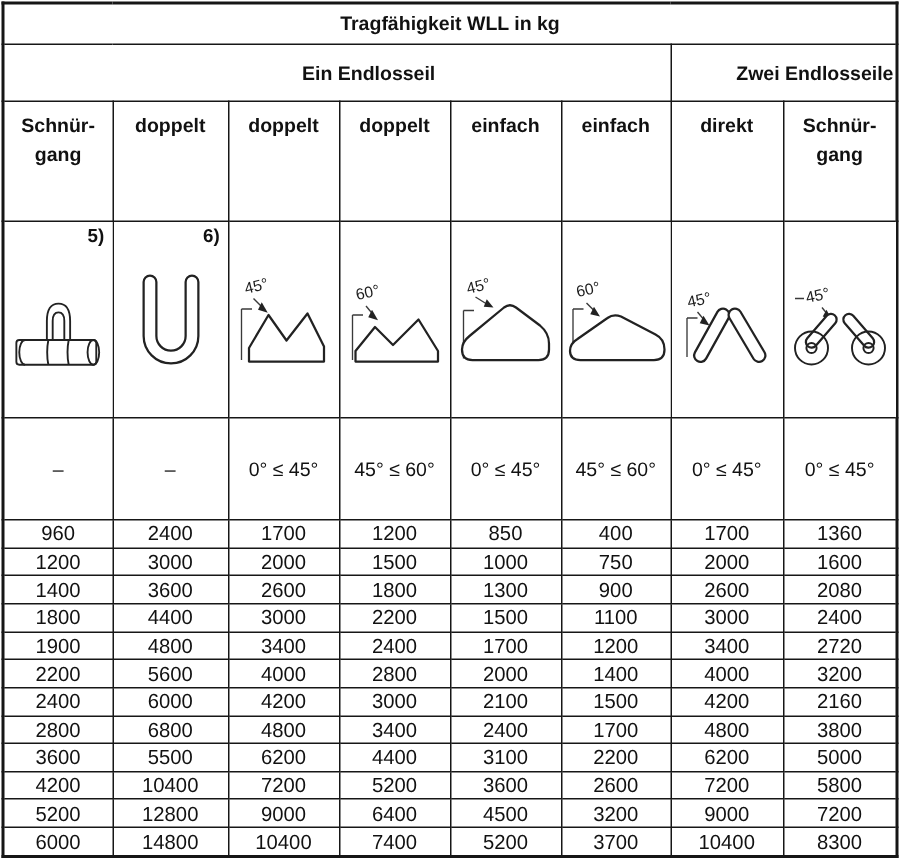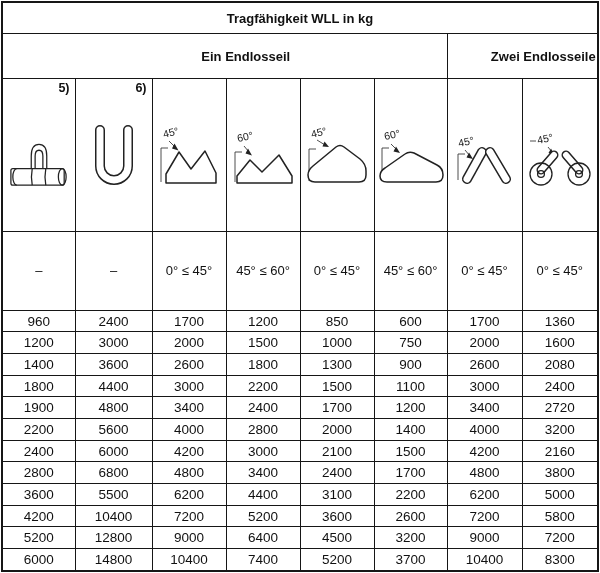--- a/index.html
+++ b/index.html
@@ -46,20 +46,32 @@
   <tbody>
         <tr class="r-title">
     <td colspan="8">Tragfähigkeit WLL in kg</td>
   </tr>
 
   <tr class="r-group">
     <td colspan="6">Ein Endlosseil</td>
     <td colspan="2">Zwei Endlosseile</td>
   </tr>
 
+  <tr class="r-cols">
+    <th><span class="col-label">Schnür-
+gang</span></th>
+    <th><span class="col-label">doppelt</span></th>
+    <th><span class="col-label">doppelt</span></th>
+    <th><span class="col-label">doppelt</span></th>
+    <th><span class="col-label">einfach</span></th>
+    <th><span class="col-label">einfach</span></th>
+    <th><span class="col-label">direkt</span></th>
+    <th><span class="col-label">Schnür-
+gang</span></th>
+  </tr>
 
   <tr class="r-icons">
     <td>
       <span class="footnote">5)</span>
       <svg width="62" height="62" viewBox="0 0 64 62">
         <path class="thin" d="M24,42 L24,29 Q24,17 32,17 Q40,17 40,29 L40,42" fill="#fff"></path>
         <path class="thin" d="M28,42 L28,29 Q28,23 32,23 Q36,23 36,29 L36,42"></path>
         <rect class="thin" x="3" y="42" width="55" height="17" rx="2" fill="#fff"></rect>
         <ellipse class="thin" cx="56" cy="50.5" rx="4" ry="8.5" fill="#fff"></ellipse>
         <path class="thin" d="M9,42 A4,8.5 0 0 0 9,59"></path>
@@ -169,21 +181,21 @@
   </tr>
 
   </tbody>
       <tbody class="data">
         <tr>
           <td>960</td>
           <td>2400</td>
           <td>1700</td>
           <td>1200</td>
           <td>850</td>
-          <td>600</td>
+          <td>400</td>
           <td>1700</td>
           <td>1360</td>
         </tr>
         <tr>
           <td>1200</td>
           <td>3000</td>
           <td>2000</td>
           <td>1500</td>
           <td>1000</td>
           <td>750</td>

